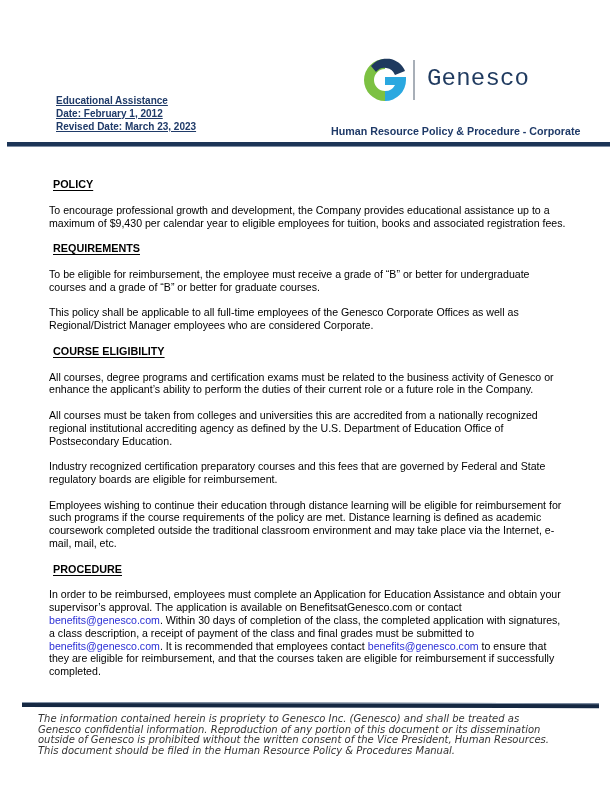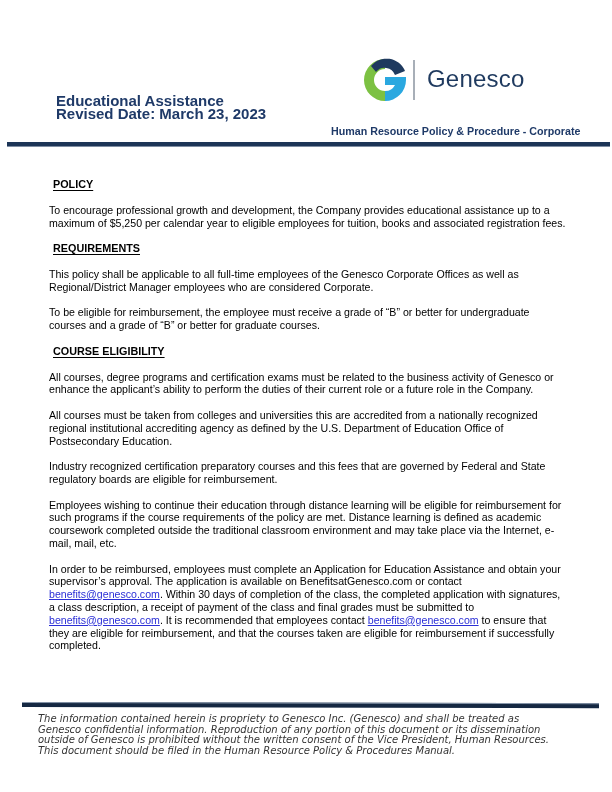--- a/index.html
+++ b/index.html
@@ -2,33 +2,33 @@
 <html><head>
   <meta charset="utf-8">
   <style>
     html, body { margin: 0; padding: 0; background: #ffffff; }
     body { width: 612px; height: 792px; position: relative; overflow: hidden; font-family: "Liberation Sans", sans-serif; color: #000; }
     .abs { position: absolute; }
 
     
     .logo-g { left: 362px; top: 57px; width: 46px; height: 46px; }
     .logo-sep { left: 413px; top: 60px; width: 2px; height: 40px; background: #a8afb8; }
-    .logo-word { left: 427px; top: 65px; font-size: 24px; color: #1f3a5f; letter-spacing: 0.2px; font-family: Liberation Sans, sans-serif; font-weight: normal; }
+    .logo-word { left: 427px; top: 65px; font-size: 24px; color: #1f3a5f; letter-spacing: 0.2px; font-family: Liberation Mono, monospace; font-weight: normal; }
 
-    .meta { left: 56px; top: 94px; color: #1f3a68; font-weight: bold; font-size: 15px; line-height: 13px; }
+    .meta { left: 56px; top: 94px; color: #1f3a68; font-weight: bold; font-size: 10px; line-height: 13px; text-decoration: underline; }
     .meta div { white-space: nowrap; }
     .hr-title { left: 331px; top: 125px; color: #1f3a68; font-weight: bold; font-size: 10.7px; white-space: nowrap; }
 
     .top-rule { left: 7px; top: 142px; width: 603px; height: 4px; background: #1c3557; border-bottom: 1px solid #7f8ea3; }
 
     
     .content { left: 49px; top: 178px; width: 520px; font-size: 10.6px; line-height: 12.8px; }
     .content h2 { margin: 0 0 13px 4px; font-size: 10.8px; font-weight: bold; text-decoration: underline; text-underline-offset: 1.5px; text-decoration-thickness: 1px; }
     .content p { margin: 0 0 12.8px 0; }
-    .content a { color: #1a0dab; text-decoration: underline; color: #2b2fd6; text-align: right; }
+    .content a { color: #1a0dab; color: #2b2fd6; text-align: right; }
 
     
     .foot-rule { left: 22px; top: 702px; width: 577px; height: 4px; background: #152842; transform: rotate(0.12deg); transform-origin: left center; border-top: 1px solid #8897ab; }
     .footer-text { left: 38px; top: 714px; width: 520px; font-size: 10px; line-height: 10.6px; font-style: italic; color: #333; font-family: "DejaVu Sans", sans-serif; }
   </style>
 </head>
 <body>
 
 <div class="abs logo-g">
   <svg width="46" height="46" viewBox="0 0 46 46">
@@ -38,44 +38,46 @@
     <path d="M9 9 A20 20 0 0 1 43 14 L33 18 A11 11 0 0 0 14 15 Z" fill="#1f3a5f"></path>
 
     <path d="M23 44 A21 21 0 0 0 44 23 L44 20 L23 20 L23 28 L33 28 A11 11 0 0 1 23 34 Z" fill="#2aa8e0"></path>
   </svg>
 </div>
 <div class="abs logo-sep"></div>
 <div class="abs logo-word">Genesco</div>
 
 <div class="abs meta">
   <div>Educational Assistance</div>
+  <div>Date: February 1, 2012</div>
   <div>Revised Date: March 23, 2023</div>
 </div>
 <div class="abs hr-title">Human Resource Policy &amp; Procedure - Corporate</div>
 <div class="abs top-rule"></div>
 
 <div class="abs content">
   <section>
     <h2>POLICY</h2>
-    <p>To encourage professional growth and development, the Company provides educational assistance up to a maximum of $5,250 per calendar year to eligible employees for tuition, books and associated registration fees.</p>
+    <p>To encourage professional growth and development, the Company provides educational assistance up to a maximum of $9,430 per calendar year to eligible employees for tuition, books and associated registration fees.</p>
   </section>
 
   <section>
     <h2>REQUIREMENTS</h2>
+    <p>To be eligible for reimbursement, the employee must receive a grade of “B” or better for undergraduate courses and a grade of “B” or better for graduate courses.</p>
     <p>This policy shall be applicable to all full-time employees of the Genesco Corporate Offices as well as Regional/District Manager employees who are considered Corporate.</p>
-    <p>To be eligible for reimbursement, the employee must receive a grade of “B” or better for undergraduate courses and a grade of “B” or better for graduate courses.</p>
   </section>
 
   <section>
     <h2>COURSE ELIGIBILITY</h2>
     <p>All courses, degree programs and certification exams must be related to the business activity of Genesco or enhance the applicant’s ability to perform the duties of their current role or a future role in the Company.</p>
     <p>All courses must be taken from colleges and universities this are accredited from a nationally recognized regional institutional accrediting agency as defined by the U.S. Department of Education Office of Postsecondary Education.</p>
     <p>Industry recognized certification preparatory courses and this fees that are governed by Federal and State regulatory boards are eligible for reimbursement.</p>
     <p>Employees wishing to continue their education through distance learning will be eligible for reimbursement for such programs if the course requirements of the policy are met. Distance learning is defined as academic coursework completed outside the traditional classroom environment and may take place via the Internet, e-mail, mail, etc.</p>
   </section>
 
   <section>
+    <h2>PROCEDURE</h2>
     <p><span>In order to be reimbursed, employees must complete an Application for Education Assistance and obtain your supervisor’s approval.  The application is available on BenefitsatGenesco.com or contact </span><a>benefits@genesco.com</a><span>. Within 30 days of completion of the class, the completed application with signatures, a class description, a receipt of payment of the class and final grades must be submitted to </span><a>benefits@genesco.com</a><span>.   It is recommended that employees contact </span><a>benefits@genesco.com</a><span> to ensure that they are eligible for reimbursement, and that the courses taken are eligible for reimbursement if successfully completed.</span></p>
   </section>
 </div>
 
 <div class="abs foot-rule"></div>
 <div class="abs footer-text">The information contained herein is propriety to Genesco Inc. (Genesco) and shall be treated as Genesco confidential information. Reproduction of any portion of this document or its dissemination outside of Genesco is prohibited without the written consent of the Vice President, Human Resources.  This document should be filed in the Human Resource Policy &amp; Procedures Manual.</div>
 
 </body></html>

